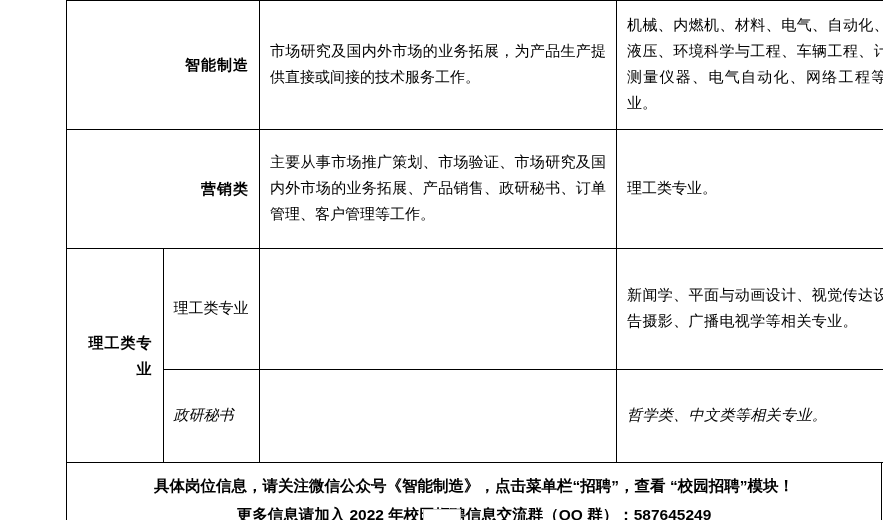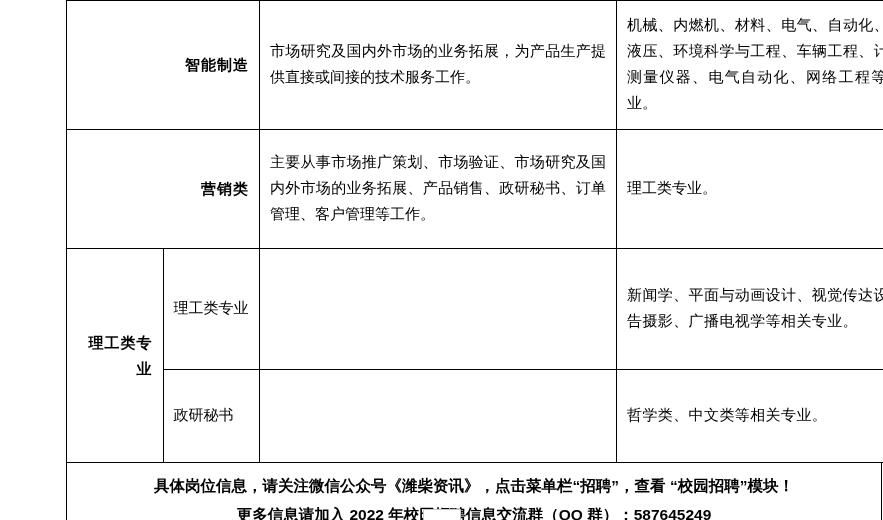--- a/index.html
+++ b/index.html
@@ -55,21 +55,21 @@
     width: 308px;
     text-align: justify;
     text-justify: inter-ideograph;
   }
   td.major.spread {
     letter-spacing: 0.4px;
   }
   .row-mfg td { height: 112px; }
   .row-mkt td { height: 102px; }
   .row-news td { height: 104px; }
-  .row-sec  td { height: 76px; }
+  .row-sec  td { height: 76px; font-style: italic; }
 
   .notice {
     width: 816px;
     margin-left: 66px;
     border: 1px solid #000000;
     border-top: none;
     box-sizing: border-box;
     text-align: center;
     font-family: "Liberation Sans", sans-serif;
     font-weight: bold;
@@ -122,21 +122,21 @@
       </tr>
       <tr class="row-sec">
         <td class="sub">政研秘书</td>
         <td class="desc"></td>
         <td class="major spread">哲学类、中文类等相关专业。</td>
       </tr>
     </tbody>
   </table>
 
   <div class="notice">
-    <span class="line">具体岗位信息，请关注微信公众号《潍柴资讯》，点击菜单栏“招聘”，查看 “校园招聘”模块！</span>
+    <span class="line">具体岗位信息，请关注微信公众号《智能制造》，点击菜单栏“招聘”，查看 “校园招聘”模块！</span>
     <span class="line">更多信息请加入 2022 年校园招聘信息交流群（QQ 群）：587645249</span>
   </div>
 
   <div class="footer-mark">
     <div class="box"></div>
   </div>
 
 </div>
 
 </body></html>

